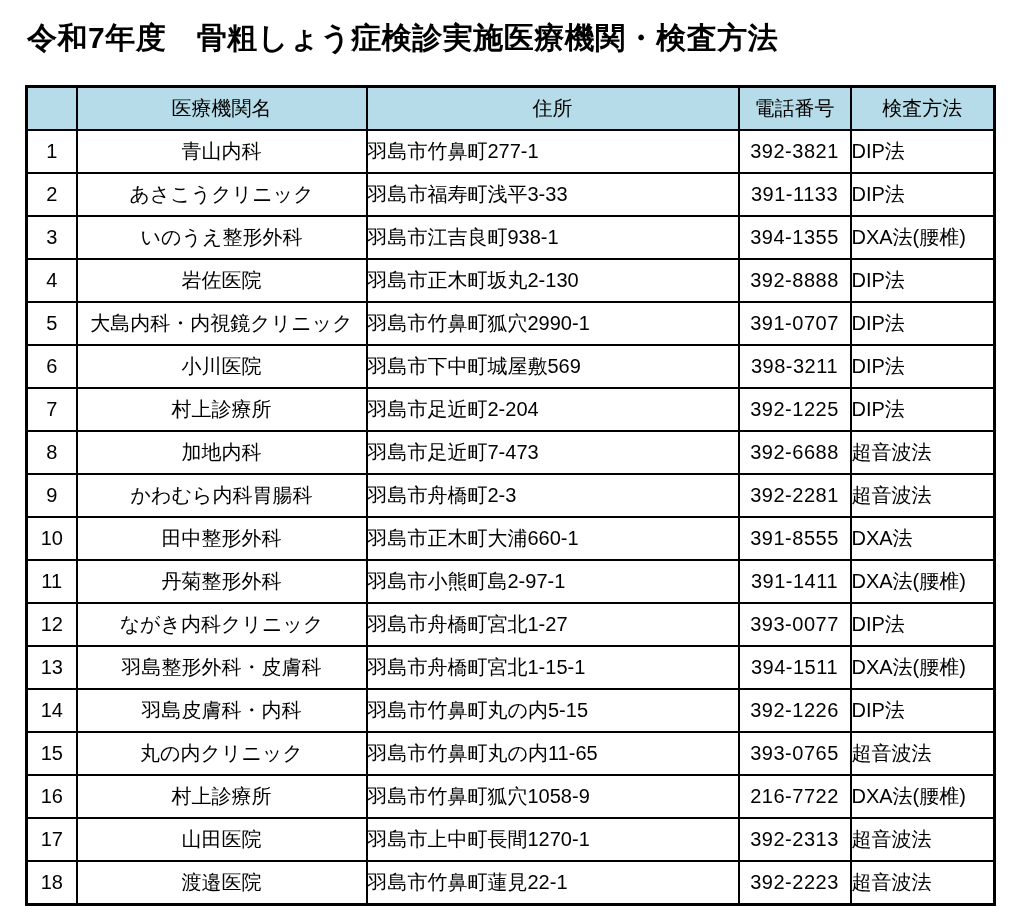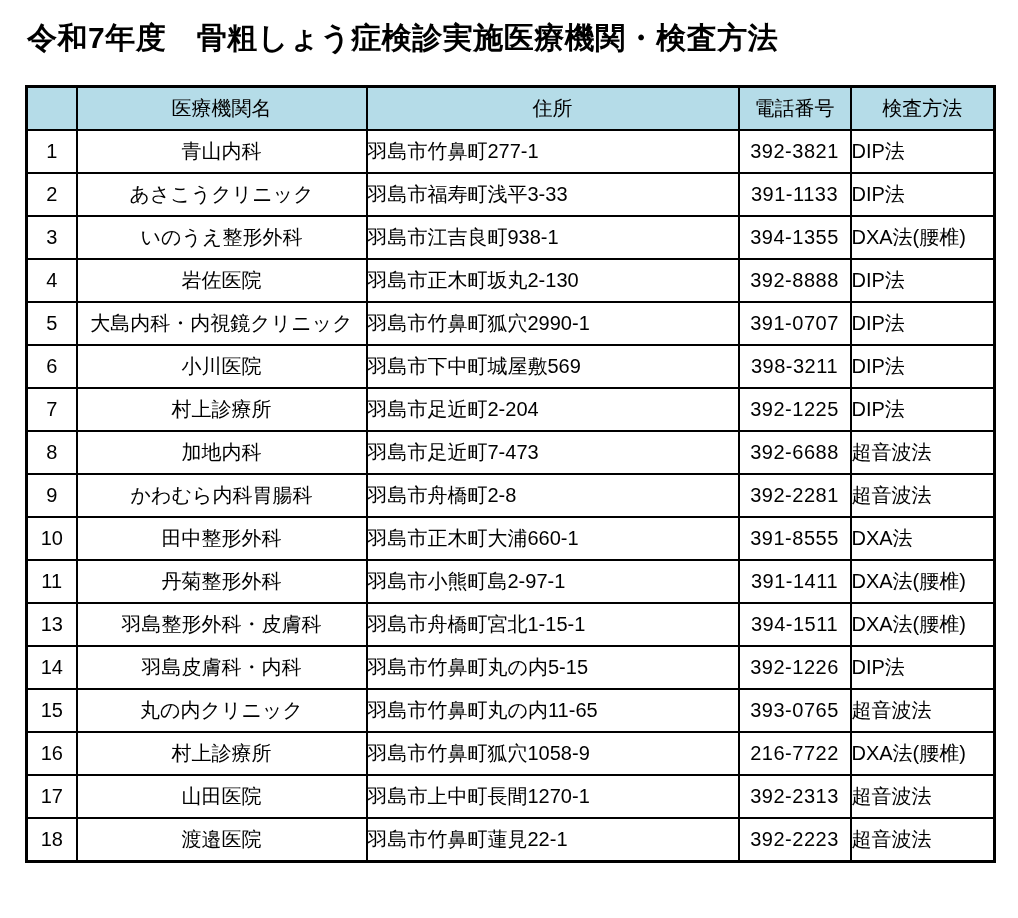--- a/index.html
+++ b/index.html
@@ -139,39 +139,46 @@
         <tr>
           <td class="td-no">8</td>
           <td class="td-name">加地内科</td>
           <td class="td-addr">羽島市足近町7-473</td>
           <td class="td-phone">392-6688</td>
           <td class="td-method">超音波法</td>
         </tr>
         <tr>
           <td class="td-no">9</td>
           <td class="td-name">かわむら内科胃腸科</td>
-          <td class="td-addr">羽島市舟橋町2-8</td>
+          <td class="td-addr">羽島市舟橋町2-3</td>
           <td class="td-phone">392-2281</td>
           <td class="td-method">超音波法</td>
         </tr>
         <tr>
           <td class="td-no">10</td>
           <td class="td-name">田中整形外科</td>
           <td class="td-addr">羽島市正木町大浦660-1</td>
           <td class="td-phone">391-8555</td>
           <td class="td-method">DXA法</td>
         </tr>
         <tr>
           <td class="td-no">11</td>
           <td class="td-name">丹菊整形外科</td>
           <td class="td-addr">羽島市小熊町島2-97-1</td>
           <td class="td-phone">391-1411</td>
           <td class="td-method">DXA法(腰椎)</td>
         </tr>
         <tr>
+          <td class="td-no">12</td>
+          <td class="td-name">ながき内科クリニック</td>
+          <td class="td-addr">羽島市舟橋町宮北1-27</td>
+          <td class="td-phone">393-0077</td>
+          <td class="td-method">DIP法</td>
+        </tr>
+        <tr>
           <td class="td-no">13</td>
           <td class="td-name">羽島整形外科・皮膚科</td>
           <td class="td-addr">羽島市舟橋町宮北1-15-1</td>
           <td class="td-phone">394-1511</td>
           <td class="td-method">DXA法(腰椎)</td>
         </tr>
         <tr>
           <td class="td-no">14</td>
           <td class="td-name">羽島皮膚科・内科</td>
           <td class="td-addr">羽島市竹鼻町丸の内5-15</td>

